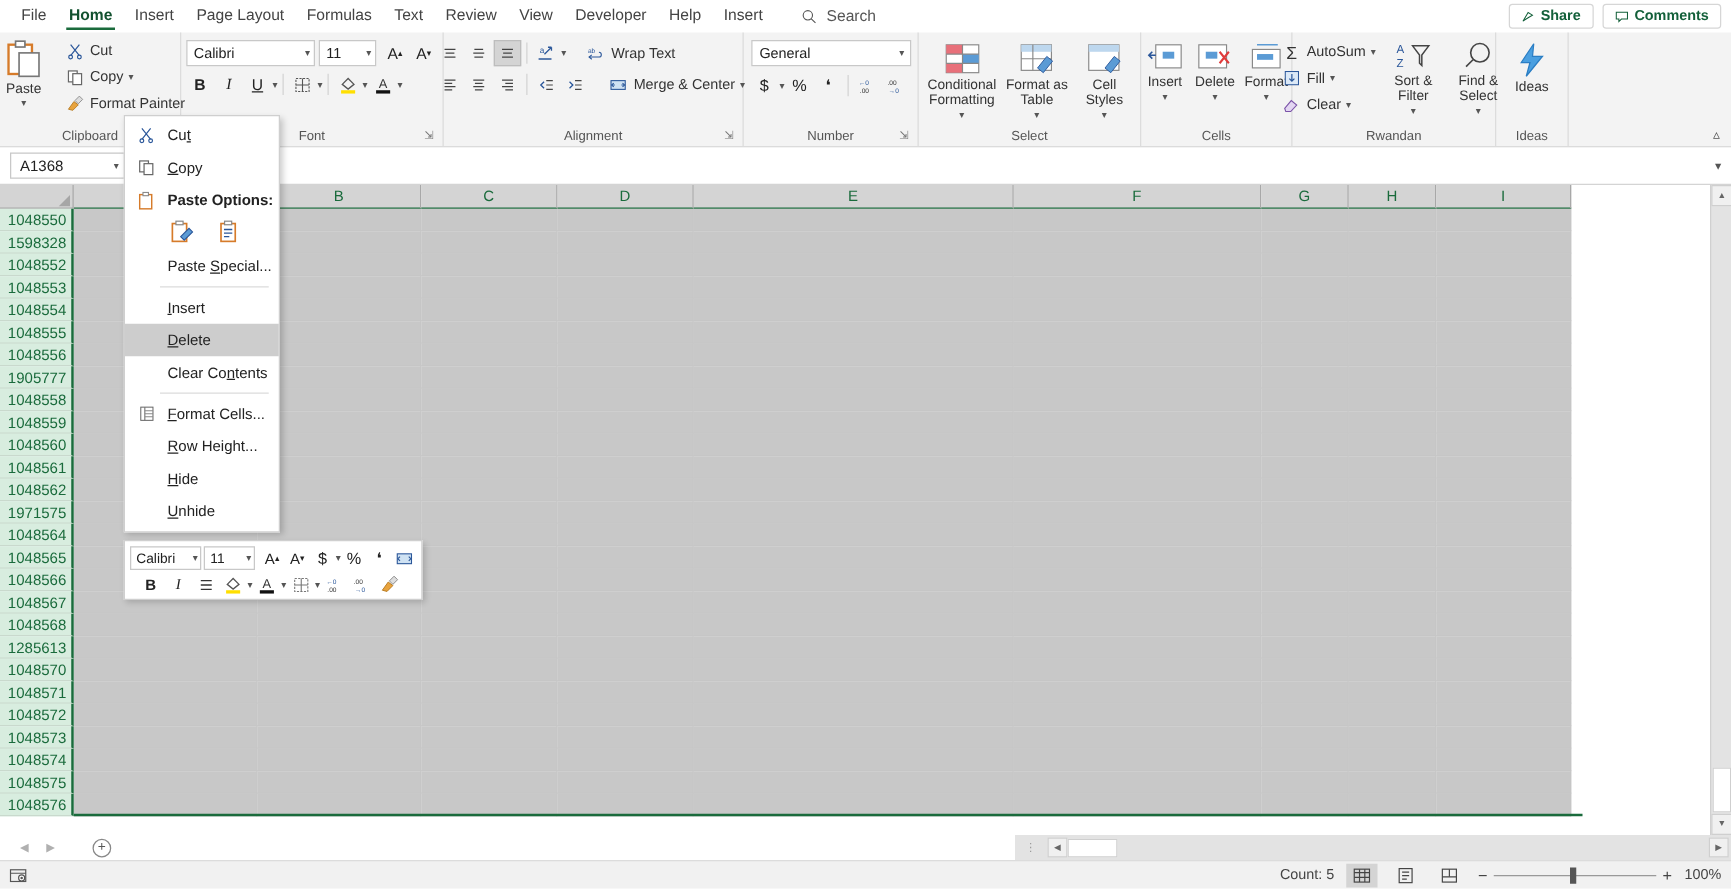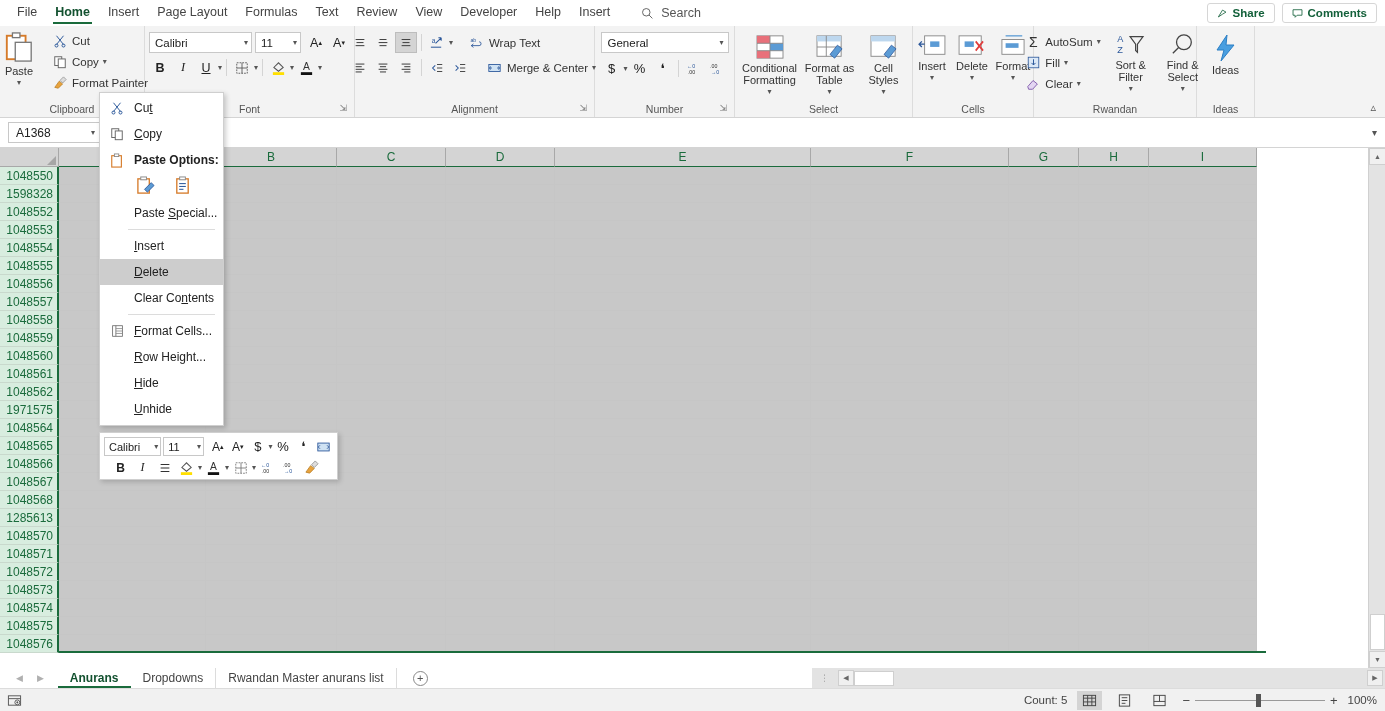--- a/index.html
+++ b/index.html
@@ -730,21 +730,21 @@
         <div class="rowhdr">
           <span>1048554</span>
         </div>
         <div class="rowhdr">
           <span>1048555</span>
         </div>
         <div class="rowhdr">
           <span>1048556</span>
         </div>
         <div class="rowhdr">
-          <span>1048557</span>
+          <span>1905777</span>
         </div>
         <div class="rowhdr">
           <span>1048558</span>
         </div>
         <div class="rowhdr">
           <span>1048559</span>
         </div>
         <div class="rowhdr">
           <span>1048560</span>
         </div>
@@ -1103,25 +1103,20 @@
     <div class="sc-btn" style="position:absolute;top:0;left:0">▲</div>
     <div class="sc-btn" style="position:absolute;bottom:0;left:0">▼</div>
     <div class="vthumb" style="top:466px;height:36px"></div>
   </div>
 
   <div class="sheettabs">
     <div class="navarrows">
       <span>◀</span>
       <span>▶</span>
     </div>
-    <div style="display:flex;align-items:center" id="sheetTabs">
-        <div class="stab active"><span>Anurans</span></div>
-        <div class="stab"><span>Dropdowns</span></div>
-        <div class="stab"><span>Rwandan Master anurans list</span></div>
-      </div>
     <div class="addsheet">
       <span>+</span>
     </div>
   </div>
 
   <div class="hscroll-area">
     <div style="color:#999;font-size:9px;padding:0 8px;letter-spacing:1px">⋮</div>
     <div class="sc-btn" style="width:16px;height:16px">◀</div>
     <div class="hthumb" style="width:40px"></div>
     <div style="flex:1"></div>

